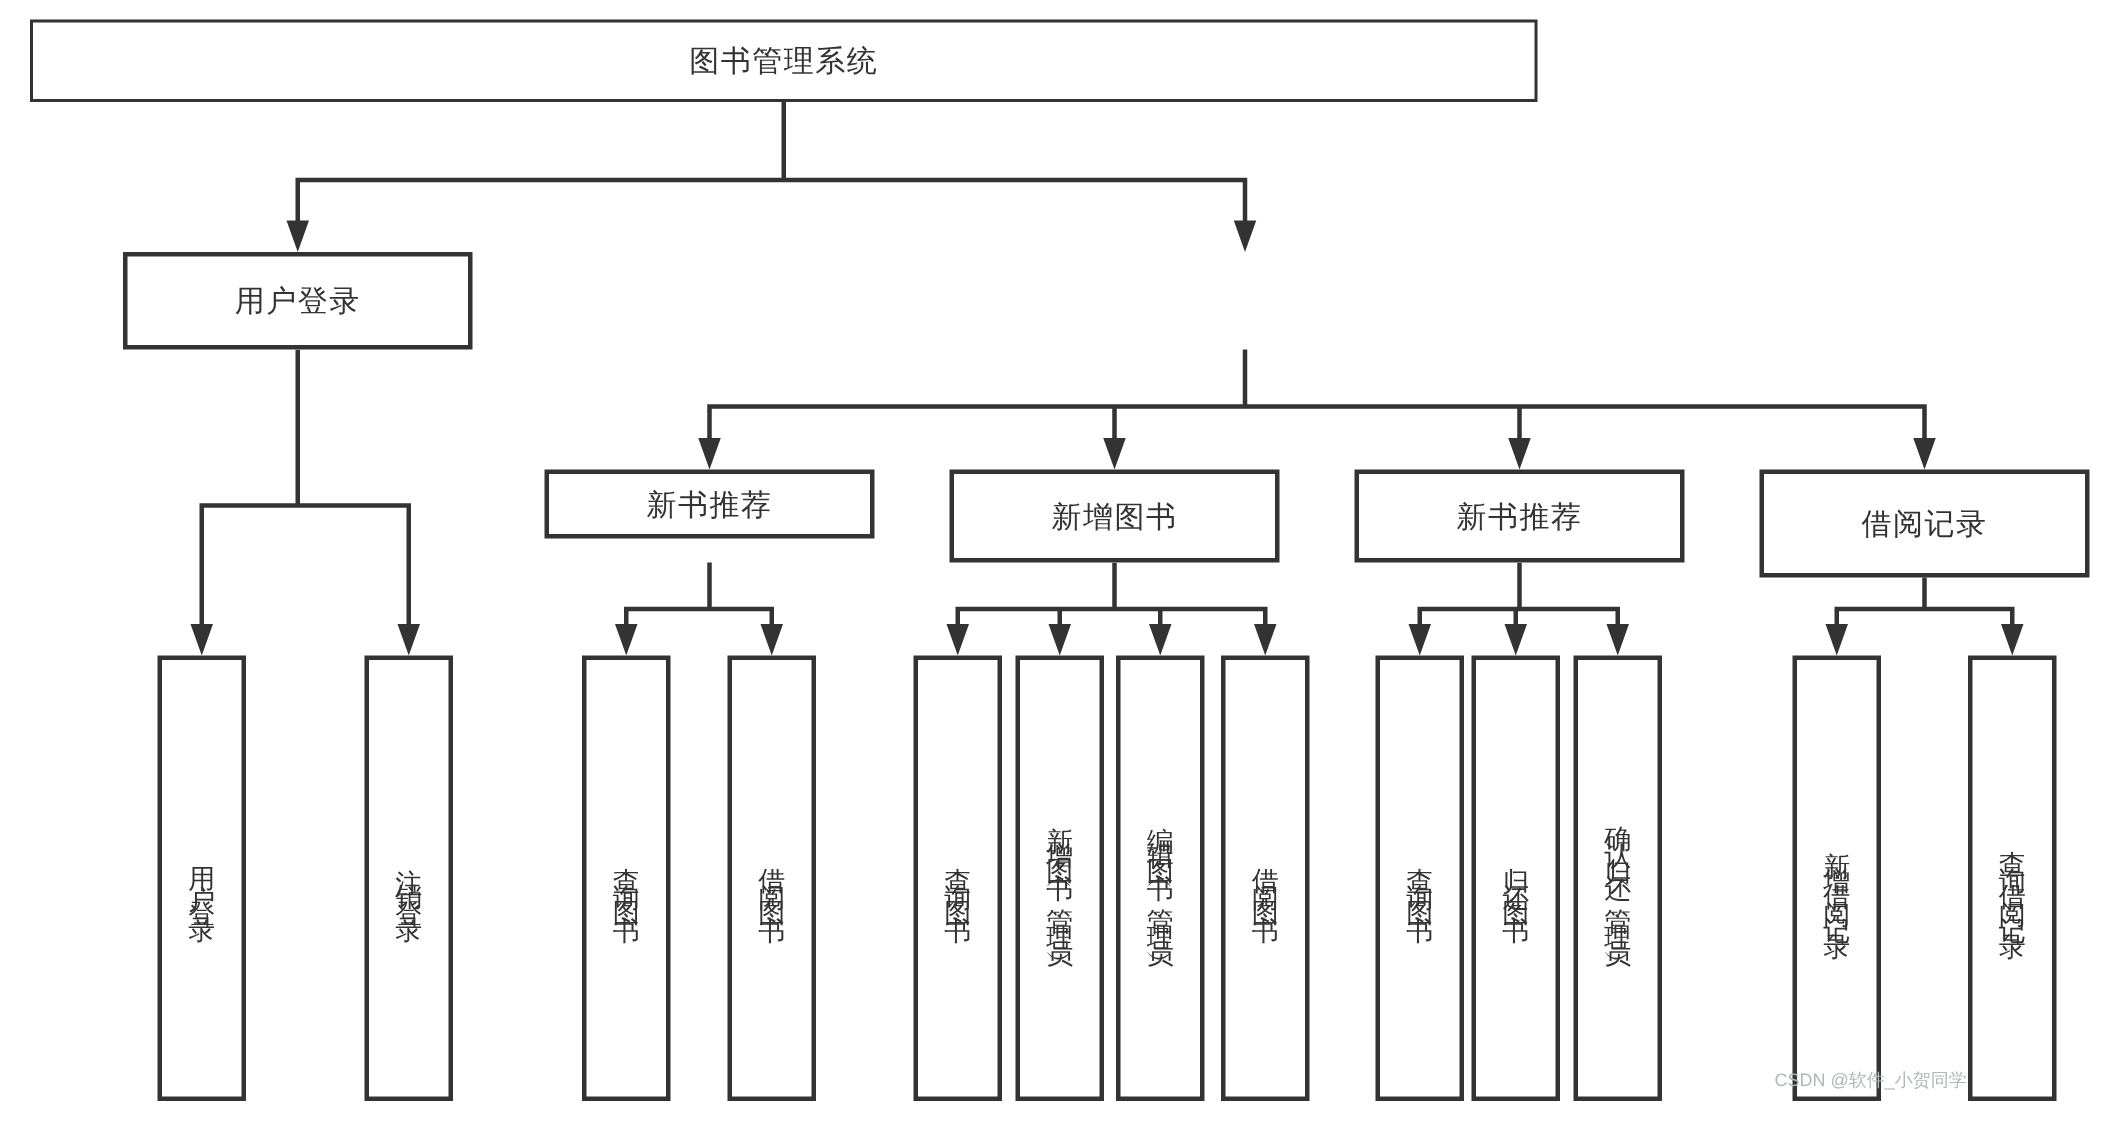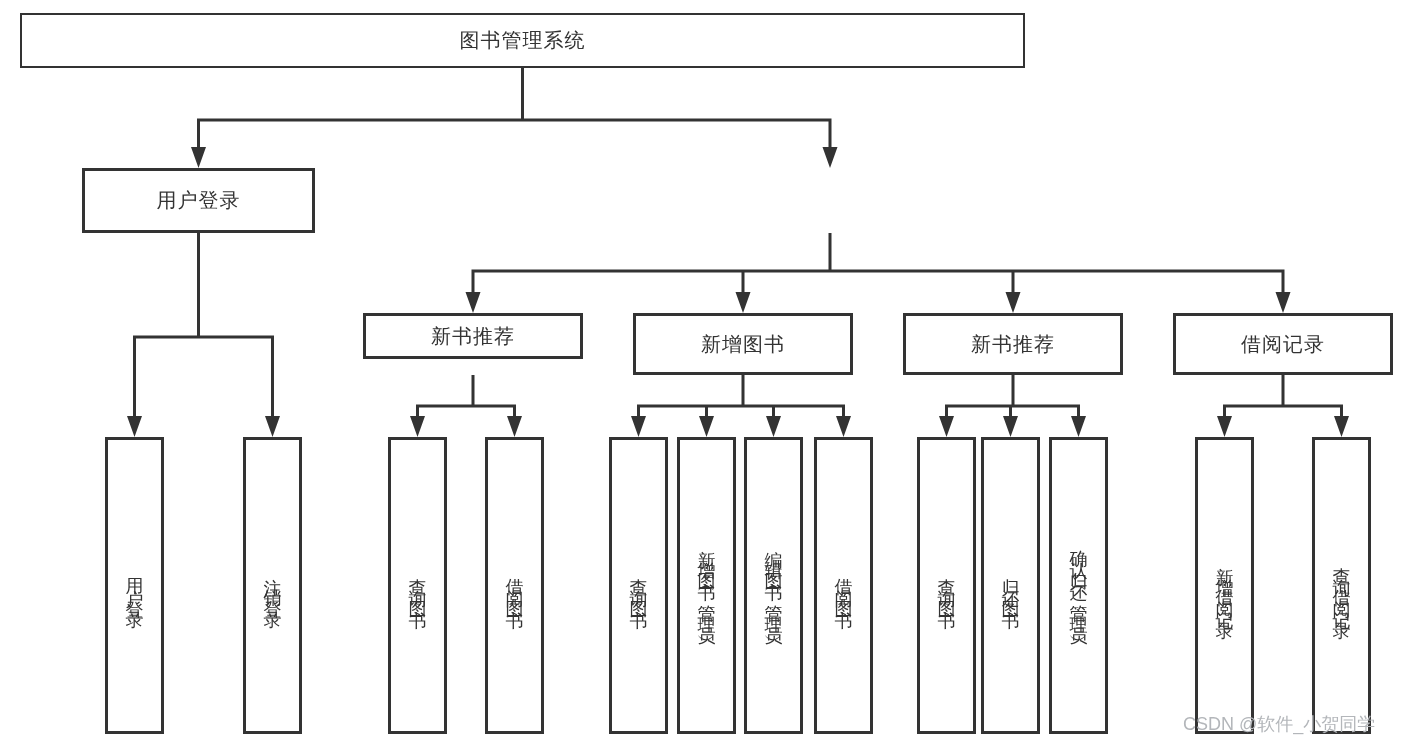--- a/index.html
+++ b/index.html
@@ -49,21 +49,21 @@
     font-size: 18px;
     letter-spacing: 11px;
     color: #333333;
     line-height: 1;
     white-space: nowrap;
   }
   #watermark {
     position: absolute;
     left: 1183px;
     top: 712px;
-    font-size: 18px;
+    font-size: 12px;
     color: #b3b6ba;
     z-index: 3;
     white-space: nowrap;
   }
 </style>
 </head>
 <body>
 
 <div id="stage">
 
@@ -136,21 +136,21 @@
 
   <div class="box" style="left:363px; top:313px; width:220px; height:46px;">
     <span class="hlabel">新书推荐</span>
   </div>
   <div class="box" style="left:633px; top:313px; width:220px; height:62px;">
     <span class="hlabel">新增图书</span>
   </div>
   <div class="box" style="left:903px; top:313px; width:220px; height:62px;">
     <span class="hlabel">新书推荐</span>
   </div>
-  <div class="box" style="left:1173px; top:313px; width:220px; height:62px;">
+  <div class="box" style="left:1173px; top:313px; width:220px; height:72px;">
     <span class="hlabel">借阅记录</span>
   </div>
 
   <div class="box leaf" style="left:105px;">
     <span class="vlabel">用户登录</span>
   </div>
   <div class="box leaf" style="left:243px;">
     <span class="vlabel">注销登录</span>
   </div>
 

